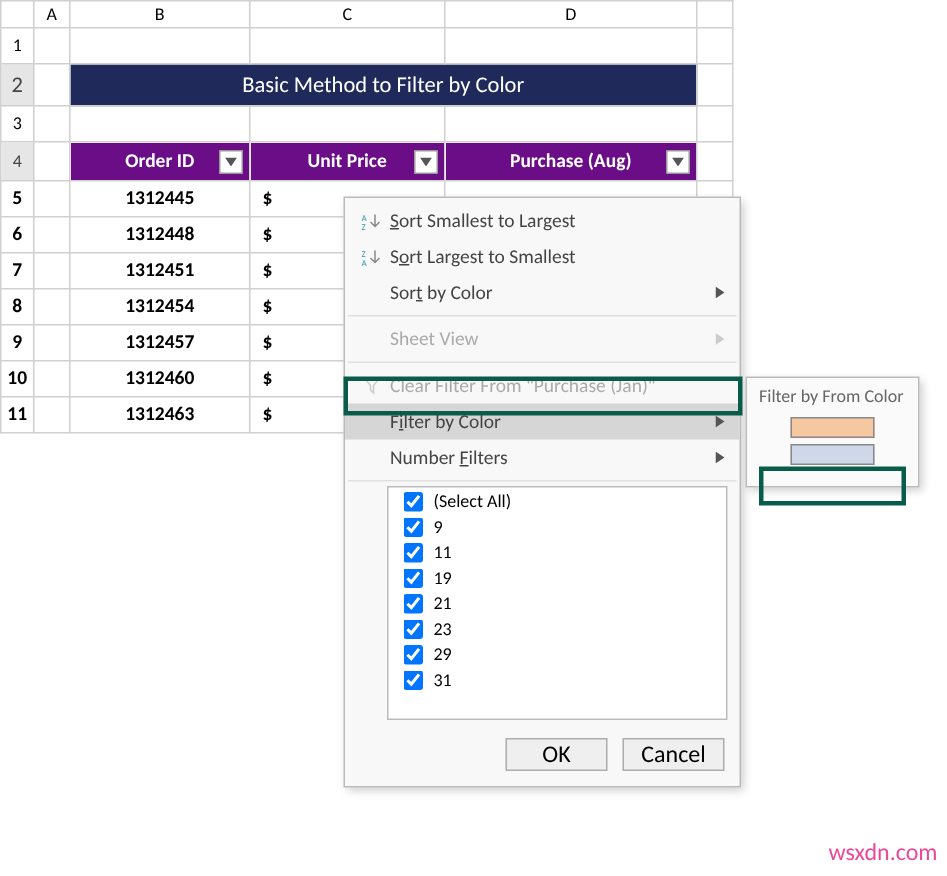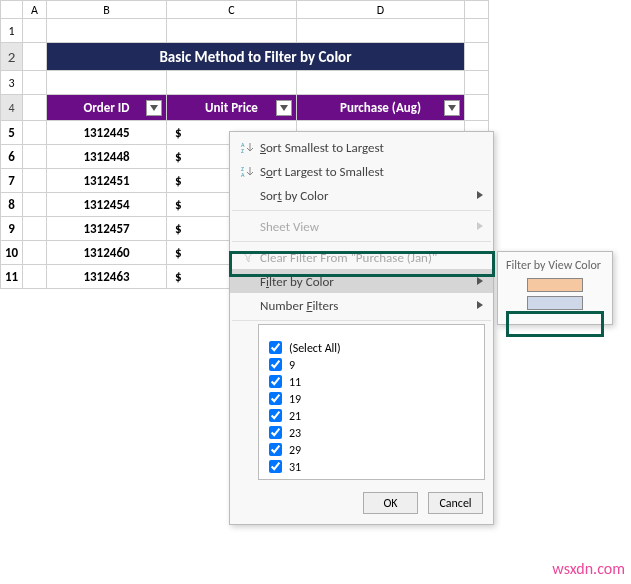--- a/index.html
+++ b/index.html
@@ -8,39 +8,39 @@
   table.sheet { border-collapse: collapse; table-layout: fixed; }
   table.sheet td, table.sheet th { border: 1px solid #d0d0d0; background:#fff; padding:0; }
   .colhead th { background:#e6e6e6; font-weight: normal; font-size:12px; text-align:center; height:18px; }
   .rowhead { background:#e6e6e6; text-align:center; font-size:12px; width:22px; }
   .corner { background:#e6e6e6; }
   .cB { width:120px; }
   .cC { width:130px; }
   .cD { width:168px; }
   .cE { width:24px; }
   td.cell { height:24px; }
-  .title-row td { background:#1f2a5a !important; color:#fff; font-weight:bold; text-align:center; height:28px; font-size:15px; }
+  .title-row td { background:#1f2a5a !important; color:#fff; font-weight:normal; text-align:center; height:28px; font-size:15px; }
   .hdr td { background:#6a0d87 !important; color:#fff; font-weight:bold; text-align:center; height:26px; position:relative; }
   .hdr .fbtn { position:absolute; right:4px; top:50%; transform:translateY(-50%); width:16px; height:16px; background:#fff; border:1px solid #999; display:flex; align-items:center; justify-content:center; }
   .hdr .fbtn svg { width:8px; height:6px; }
   .data td { text-align:center; font-weight:bold; height:24px; font-size:13px; }
   .data td.price { text-align:left; padding-left:8px; }
   .menu { position:absolute; left:229px; top:131px; width:265px; background:#f8f8f8; border:1px solid #bbb; box-shadow:2px 2px 6px rgba(0,0,0,0.2); padding:3px 0 8px 0; }
   .menu .item { display:flex; align-items:center; height:24px; padding:0 6px 0 6px; color:#444; position:relative; }
   .menu .item.disabled { color:#aaa;text-align:center; }
   .menu .item.hover { background:#d6d6d6; }
   .menu .item .ic { width:24px; display:flex; align-items:center; justify-content:center; }
   .menu .item .arrow { position:absolute; right:10px; top:50%; transform:translateY(-50%); }
   .menu .sep { height:0; border-top:1px solid #e0e0e0; margin:3px 2px; }
   .searchbox { margin:3px 28px 4px 28px; height:22px; border:1px solid #bbb; background:#fff; display:flex; align-items:center; padding:0 6px; color:#888; font-style:normal; font-size:12px; justify-content:space-between; }
-  .checklist { margin:0 8px 8px 28px; border:1px solid #bbb; background:#fff; height:156px; padding:14px 6px; overflow:hidden; font-size:12px; }
+  .checklist { margin:0 8px 8px 28px; border:1px solid #bbb; background:#fff; height:156px; padding:1px 6px; overflow:hidden; font-size:12px; }
   .checklist .row { display:flex; align-items:center; gap:4px; height:17px; }
   .checklist .row input { width:13px; height:13px; }
   .btns { display:flex; justify-content:flex-end; gap:10px; padding:4px 10px 2px 0; }
-  .btns button { width:55px; height:22px; background:#efefef; border:1px solid #adadad; font-size:12px; }
+  .btns button { width:68px; height:22px; background:#efefef; border:1px solid #adadad; font-size:16px; }
   .hl-box { position:absolute; border:3px solid #0a5c4a; pointer-events:none; }
   .hl1 { left:229px; top:251px; width:266px; height:26px; }
   .submenu { position:absolute; left:497px; top:251px; width:116px; background:#fafafa; border:1px solid #bbb; box-shadow:2px 2px 6px rgba(0,0,0,0.2); padding:6px 8px 10px 8px; }
   .submenu .lbl { font-size:12px; color:#666; margin-bottom:6px; }
   .submenu .swatch { width:56px; height:14px; border:1px solid #888; margin:4px auto; }
   .sw1 { background:#f6c8a1; }
   .sw2 { background:#cfd8e8; }
   .hl2 { left:506px; top:311px; width:98px; height:26px; }
   svg { display:block; }
 </style>
@@ -270,19 +270,19 @@
   </div>
   <div class="btns">
     <button>OK</button>
     <button>Cancel</button>
   </div>
 </div>
 
 <div class="hl-box hl1"></div>
 
 <div class="submenu">
-  <div class="lbl">Filter by View Color</div>
+  <div class="lbl">Filter by From Color</div>
   <div class="swatch sw1"></div>
   <div class="swatch sw2"></div>
 </div>
 <div class="hl-box hl2"></div>
 
 <div class="watermark">wsxdn.com</div>
 
 </body></html>

